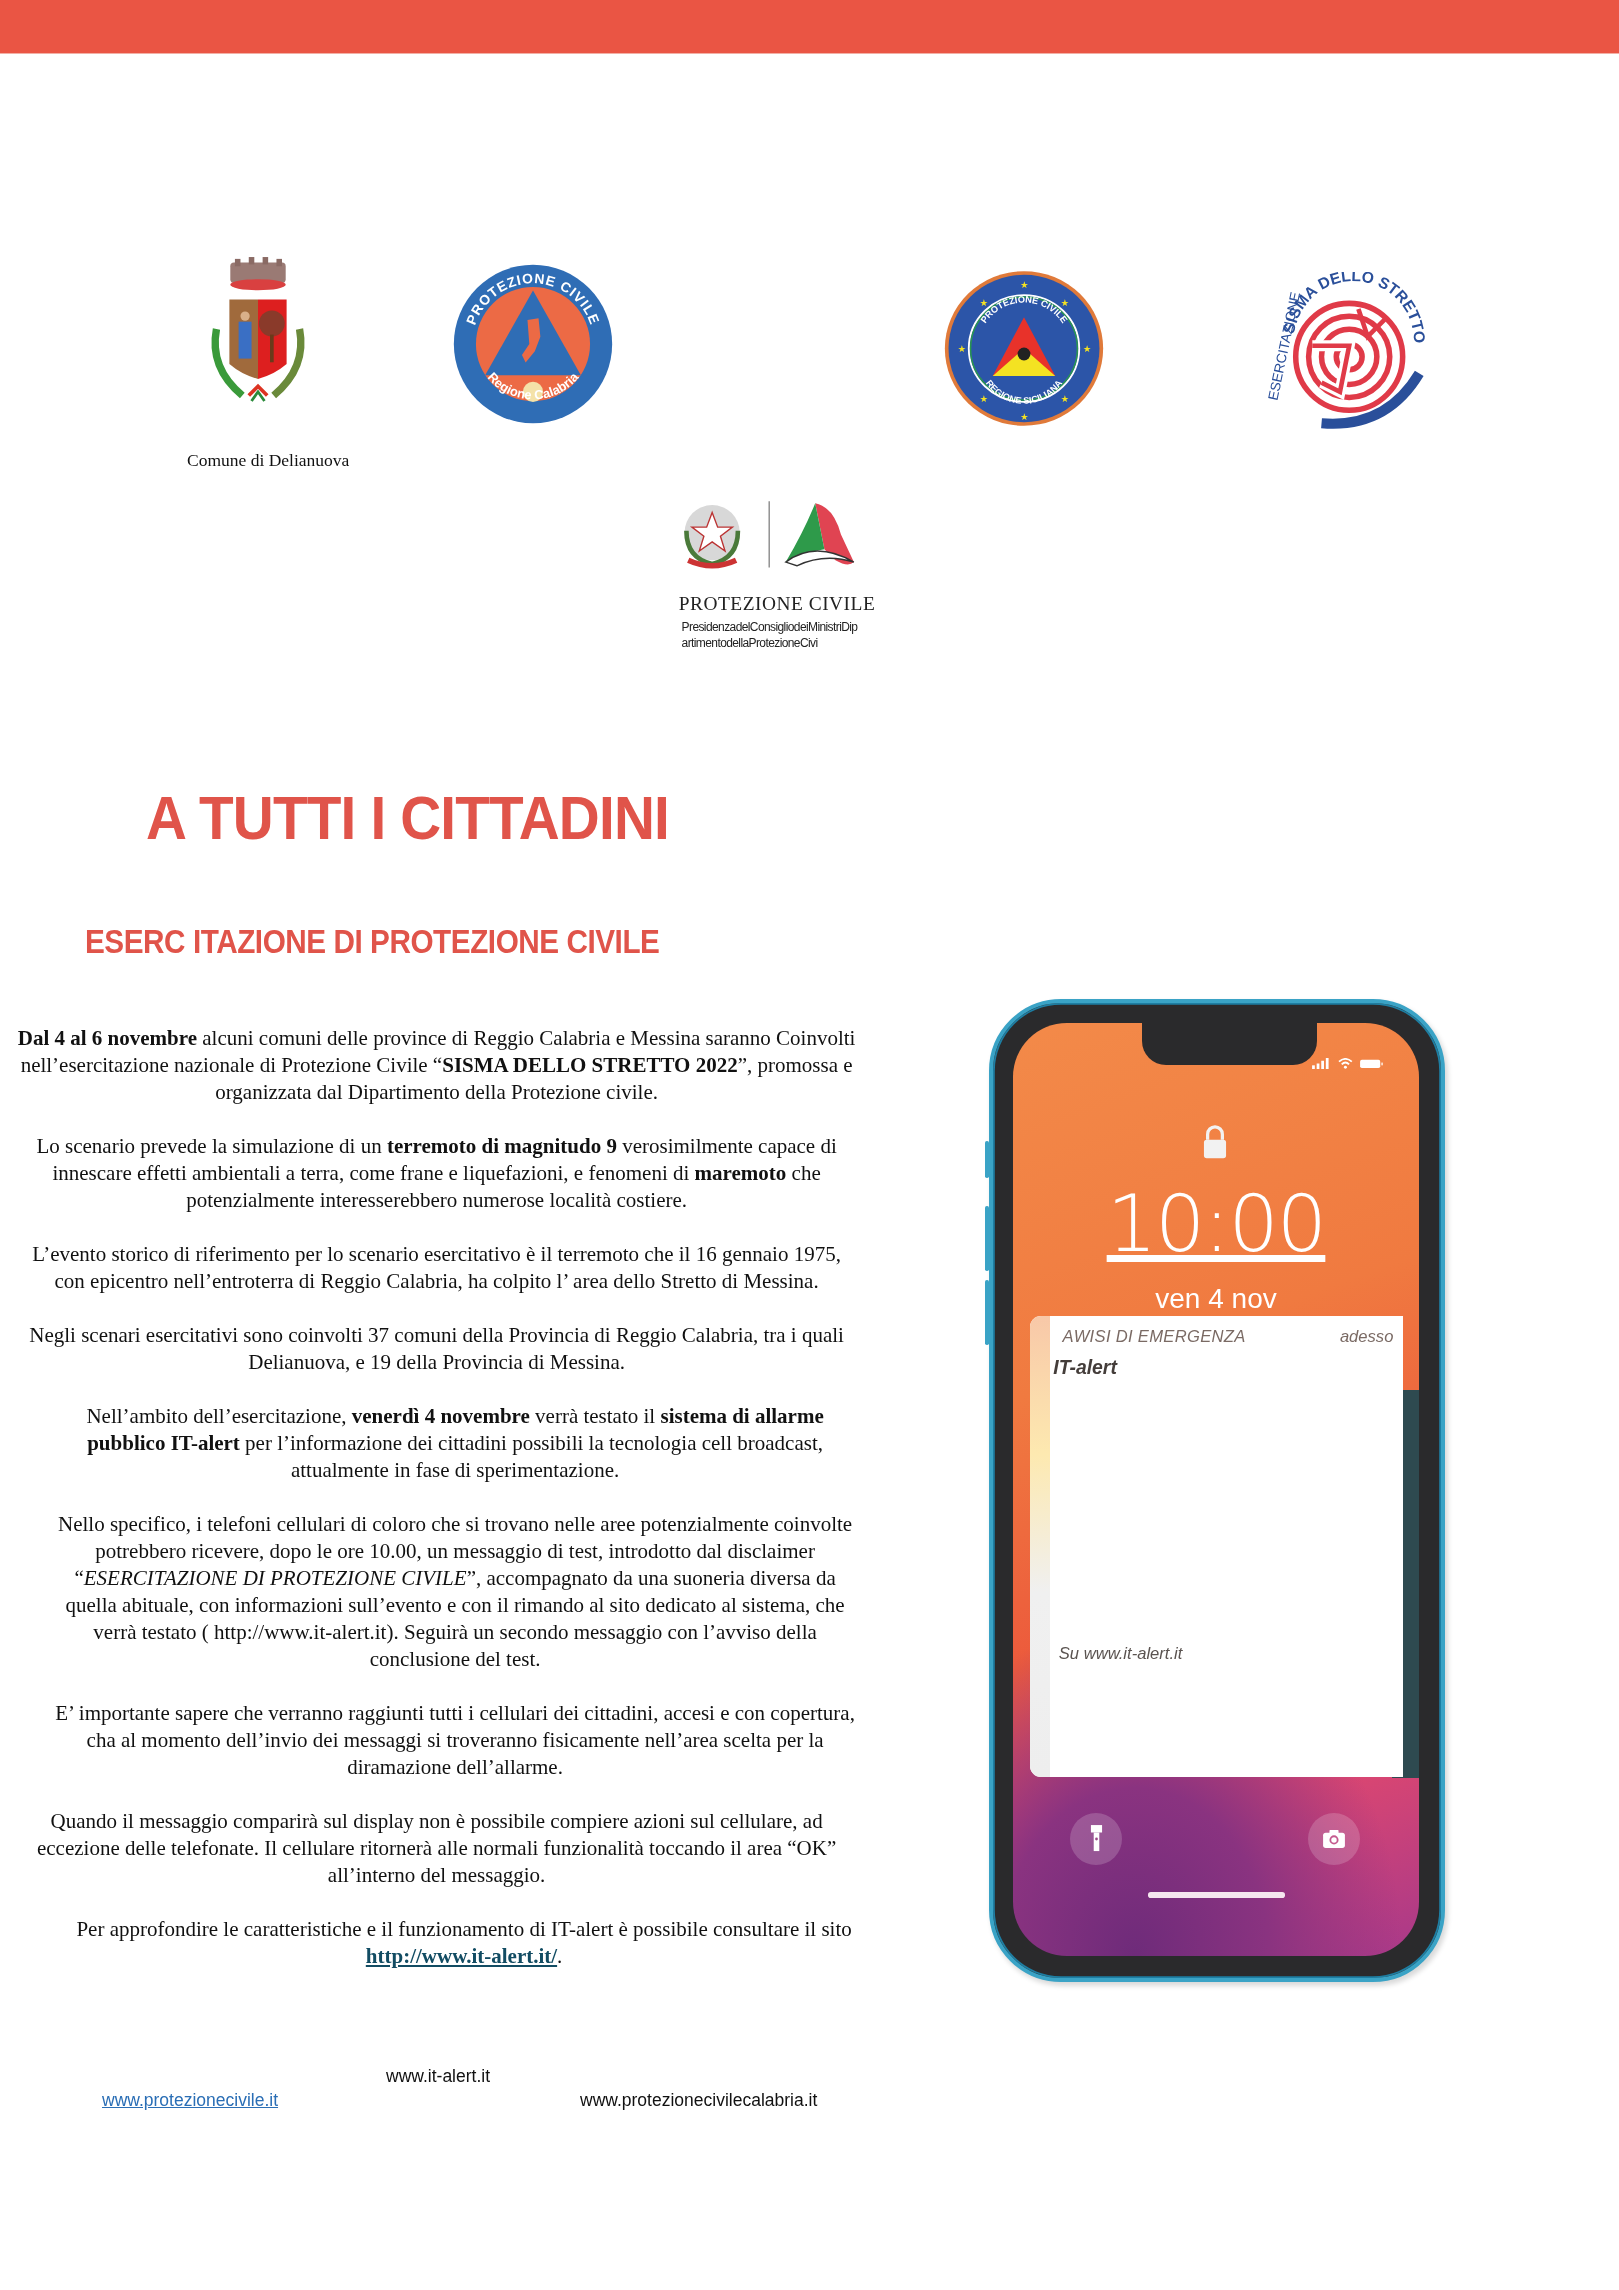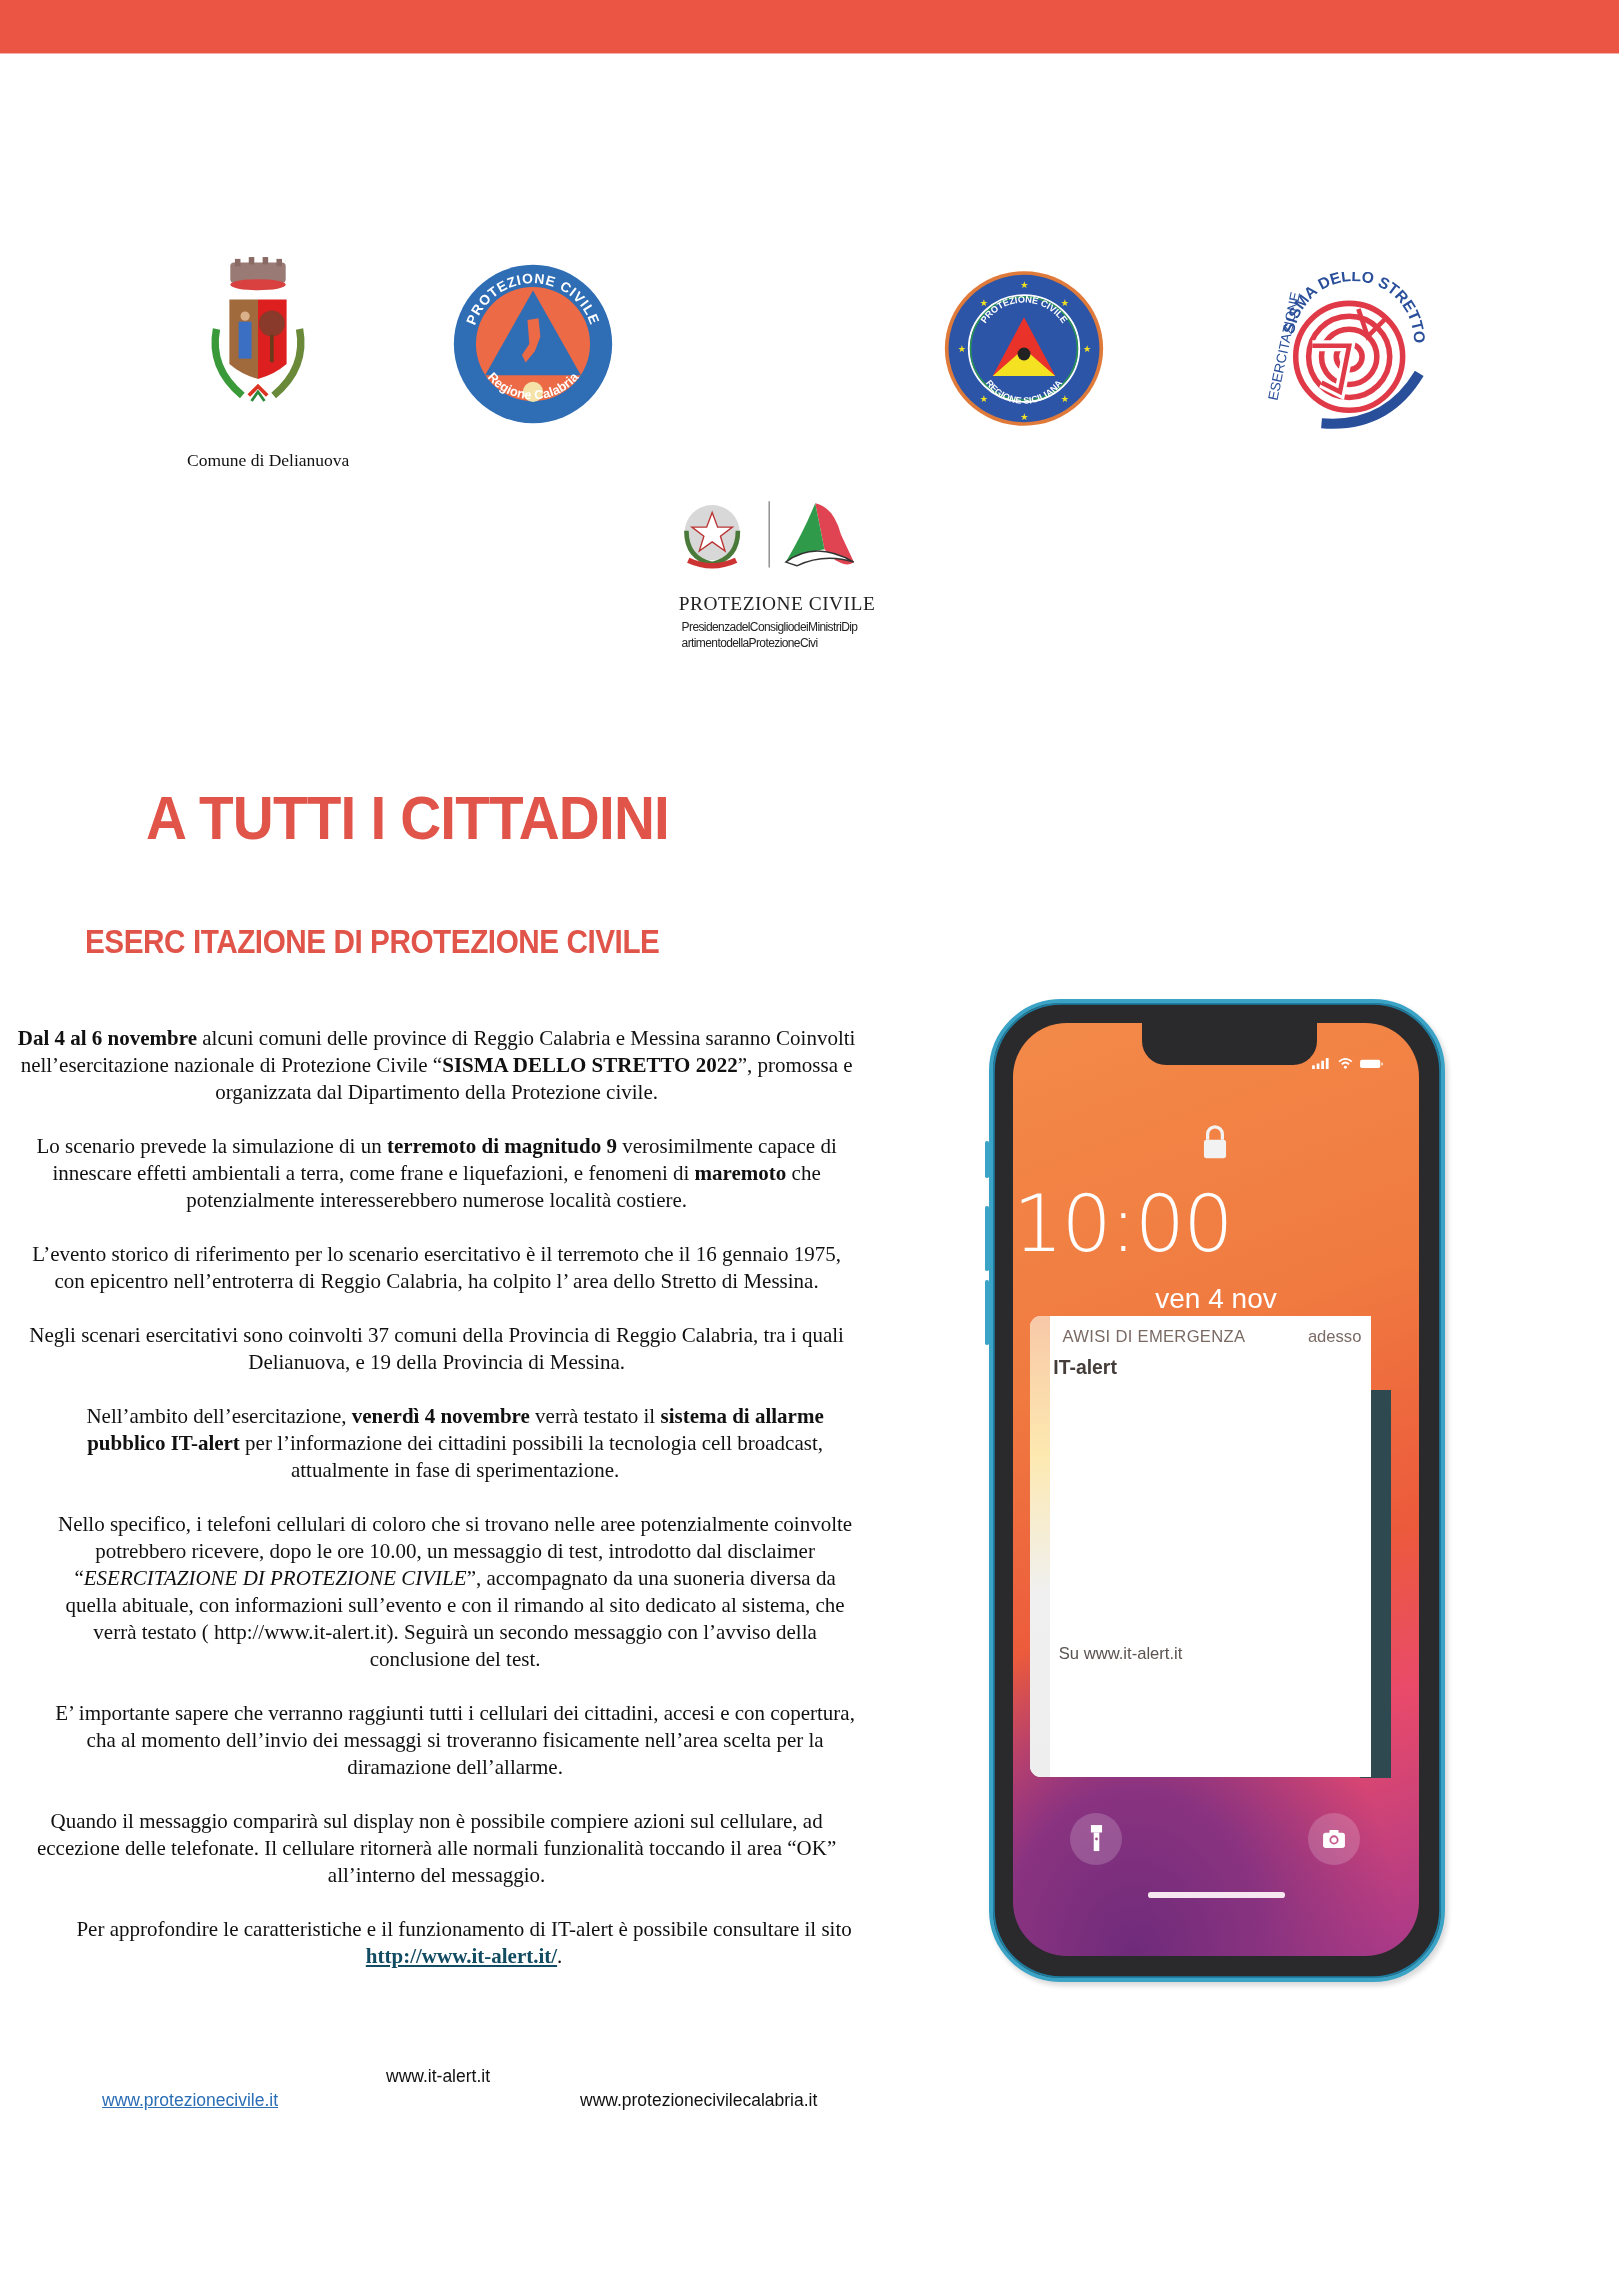--- a/index.html
+++ b/index.html
@@ -38,24 +38,24 @@
     .phone { position: absolute; left: 989px; top: 999px; width: 456px; height: 983px; border-radius: 72px; background: #2a2a2c; border: 4.6px solid #3aa3c6; box-shadow: 0 0 0 1.8px #1d7ea3 inset, 2.8px 3.7px 5.5px rgba(0,0,0,0.15); }
     .side-btn { position: absolute; background: #3aa3c6; width: 4.6px; border-radius: 1.8px; }
     .screen { position: absolute; left: 20px; top: 20px; width: 406px; height: 933px; border-radius: 54px; overflow: hidden;
       background:
         radial-gradient(ellipse 110% 60% at 30% 100%, #6e2b7a 0%, #8a3380 30%, rgba(200,50,120,0) 60%),
         linear-gradient(160deg, #f38a49 0%, #f07a40 35%, #ec5a3c 60%, #e94a6a 75%, #a8398a 100%);
     }
     .notch { position: absolute; left: 129px; top: -1.8px; width: 175px; height: 44px; background: #2a2a2c; border-radius: 0 0 24px 24px; }
     .status-icons { position: absolute; right: 35px; top: 35px; display: flex; gap: 7.4px; align-items: flex-end; }
     .lock-icon { position: absolute; left: 188px; top: 102px; }
-    .clock { position: absolute; left: 0; width: 100%; top: 155px; text-align: left; color: #fff; font-family: "DejaVu Sans", sans-serif; font-weight: 200; font-size: 79px; letter-spacing: -1.8px; -webkit-text-stroke: 0; }
+    .clock { position: absolute; left: 0; width: 100%; top: 155px; text-align: center; color: #fff; font-family: "DejaVu Sans", sans-serif; font-weight: 200; font-size: 79px; letter-spacing: -1.8px; text-decoration: underline; -webkit-text-stroke: 0; }
     .date { position: absolute; left: 0; width: 100%; top: 260px; text-align: center; color: #fff; font-family: "Liberation Sans", sans-serif; font-size: 28px; }
 
-    .notif { position: absolute; left: 16.6px; top: 293px; width: 341px; height: 461px; background: #ffffff; border-radius: 11px; }
+    .notif { position: absolute; left: 16.6px; top: 293px; width: 373px; height: 461px; background: #ffffff; border-radius: 11px; font-style: italic; }
     .notif-inner { position: absolute; left: 20px; top: 0; right: 0; bottom: 0; background: #fff; }
     .notif-app { position: absolute; left: 13px; top: 11px; font-family: "Liberation Sans", sans-serif; font-size: 16.6px; color: #7a6a64; letter-spacing: 0.3px; }
     .notif-time { position: absolute; right: 9.2px; top: 11px; font-family: "Liberation Sans", sans-serif; font-size: 16.6px; color: #7a6a64; }
     .notif-title { position: absolute; left: 3.7px; top: 40px; font-family: "Liberation Sans", sans-serif; font-weight: bold; font-size: 19.4px; color: #443d3a; }
     .notif-body { position: absolute; left: 3.7px; top: 159px; width: 360px; font-family: "Liberation Sans", sans-serif; font-size: 19px; line-height: 26px; color: #4a4340; white-space: pre-line; }
     .notif-link { position: absolute; left: 9.2px; top: 328px; font-family: "Liberation Sans", sans-serif; font-size: 16.6px; color: #5a5350; }
     .notif-shade { position: absolute; left: 0; top: 0; width: 20px; height: 100%; background: linear-gradient(180deg, #f8c8a8 0%, #fde9b0 30%, #f0f0f0 60%, #eeeeee 100%); border-radius: 11px 0 0 11px; }
     .dark-strip { position: absolute; right: -20px; top: 74px; width: 31px; height: 388px; background: #2e4a50; }
 
     .qa-btn { position: absolute; width: 52px; height: 52px; border-radius: 50%; background: rgba(255,255,255,0.18); display: flex; align-items: center; justify-content: center; }

